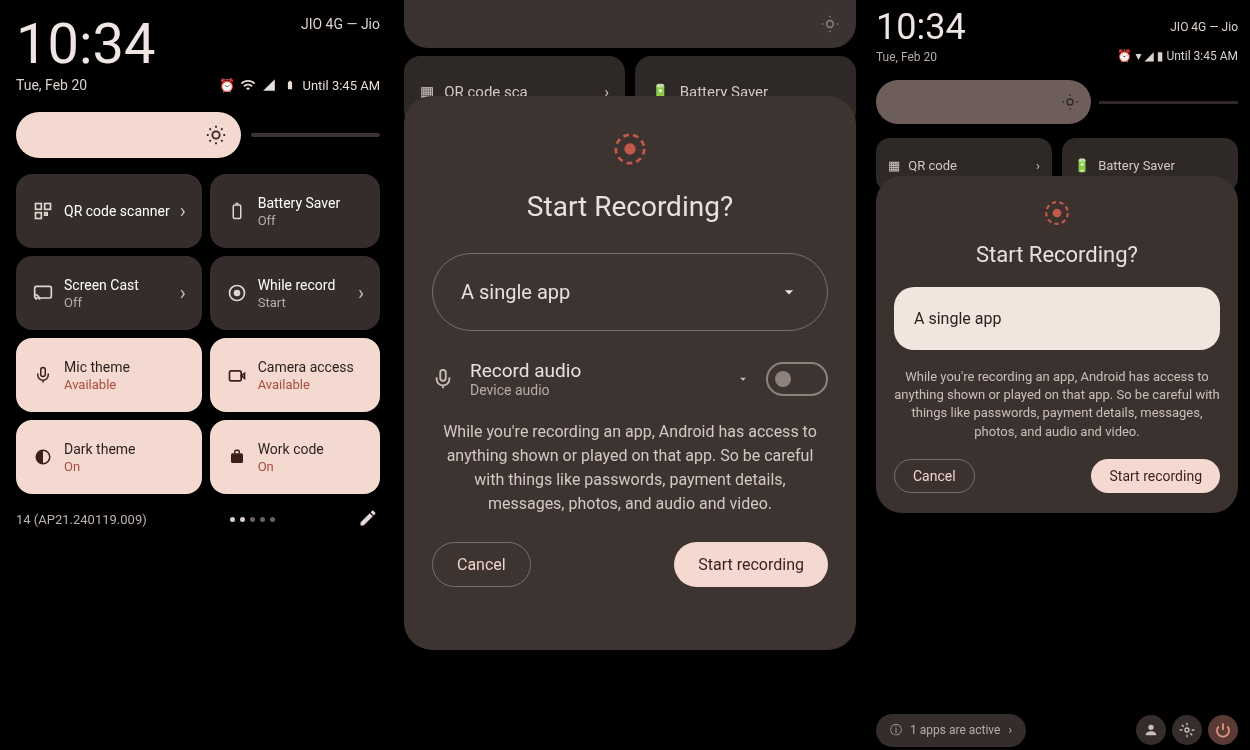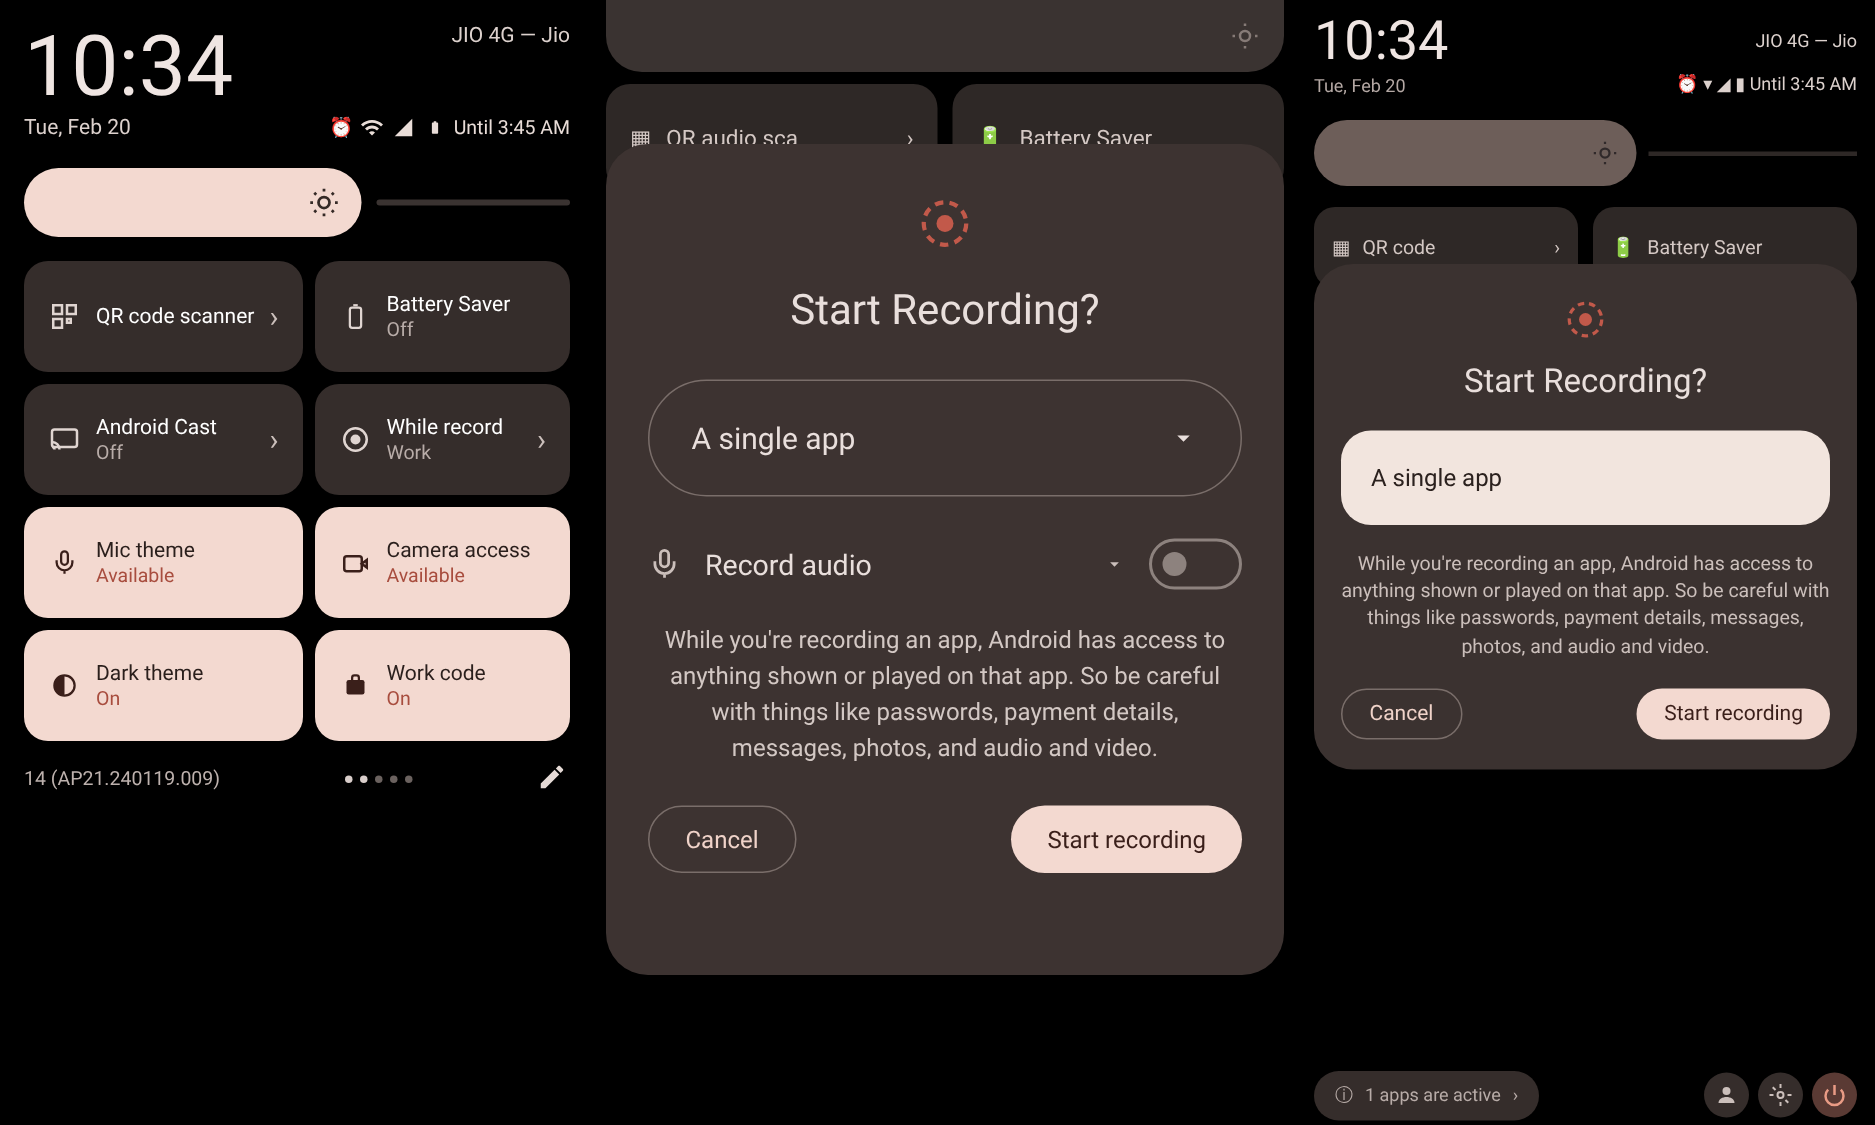--- a/index.html
+++ b/index.html
@@ -159,35 +159,35 @@
 
   </div>
       <div class="tile">
     <span class="ticon" style="color:#e0d5d1">
           <svg width="20" height="20" viewBox="0 0 24 24" fill="none" stroke="currentColor" stroke-width="2">
             <rect x="2" y="4" width="20" height="14" rx="2"></rect>
             <path d="M2 14a6 6 0 016 6M2 18a2 2 0 012 2"></path>
           </svg>
         </span>
     <div style="overflow:hidden">
-      <div class="tlabel">Android Cast</div>
+      <div class="tlabel">Screen Cast</div>
       <div class="tstatus">Off</div>
     </div>
     <span class="chev">›</span>
   </div>
       <div class="tile">
     <span class="ticon" style="color:#e0d5d1">
           <svg width="20" height="20" viewBox="0 0 24 24">
             <circle cx="12" cy="12" r="9" fill="none" stroke="currentColor" stroke-width="2"></circle>
             <circle cx="12" cy="12" r="4" fill="currentColor"></circle>
           </svg>
         </span>
     <div style="overflow:hidden">
       <div class="tlabel">While record</div>
-      <div class="tstatus">Work</div>
+      <div class="tstatus">Start</div>
     </div>
     <span class="chev">›</span>
   </div>
       <div class="tile active">
     <span class="ticon" style="color:#3a1f1a">
           <svg width="18" height="18" viewBox="0 0 24 24" fill="none" stroke="currentColor" stroke-width="2">
             <rect x="9" y="2" width="6" height="12" rx="3"></rect>
             <path d="M5 10v2a7 7 0 0014 0v-2M12 19v3"></path>
           </svg>
         </span>
@@ -259,21 +259,21 @@
     <span>
         <svg width="20" height="20" viewBox="0 0 24 24" fill="none" stroke="#867b77" stroke-width="2">
           <circle cx="12" cy="12" r="4"></circle>
           <path d="M12 2v2M12 20v2M2 12h2M20 12h2"></path>
         </svg>
       </span>
   </div>
   <div class="bg-tiles">
     <div class="bg-tile">
       <span>▦</span>
-      <span>QR audio sca</span>
+      <span>QR code sca</span>
       <span style="margin-left:auto">›</span>
     </div>
     <div class="bg-tile">
       <span>🔋</span>
       <span>Battery Saver</span>
     </div>
   </div>
 
   <div class="modal">
     <svg class="modal-icon" viewBox="0 0 24 24">
@@ -291,20 +291,21 @@
     </div>
     <div class="audio-row">
       <span>
           <svg width="22" height="22" viewBox="0 0 24 24" fill="none" stroke="#cbbfbb" stroke-width="2">
             <rect x="9" y="2" width="6" height="12" rx="3"></rect>
             <path d="M5 10v2a7 7 0 0014 0v-2M12 19v3"></path>
           </svg>
         </span>
       <div class="audio-label">
         <div class="audio-title">Record audio</div>
+        <div class="audio-sub">Device audio</div>
       </div>
       <span>
           <svg width="14" height="14" viewBox="0 0 24 24" fill="#cbbfbb">
             <path d="M7 10l5 5 5-5z"></path>
           </svg>
         </span>
       <div class="toggle">
           <div class="toggle-thumb"></div>
         </div>
     </div>

